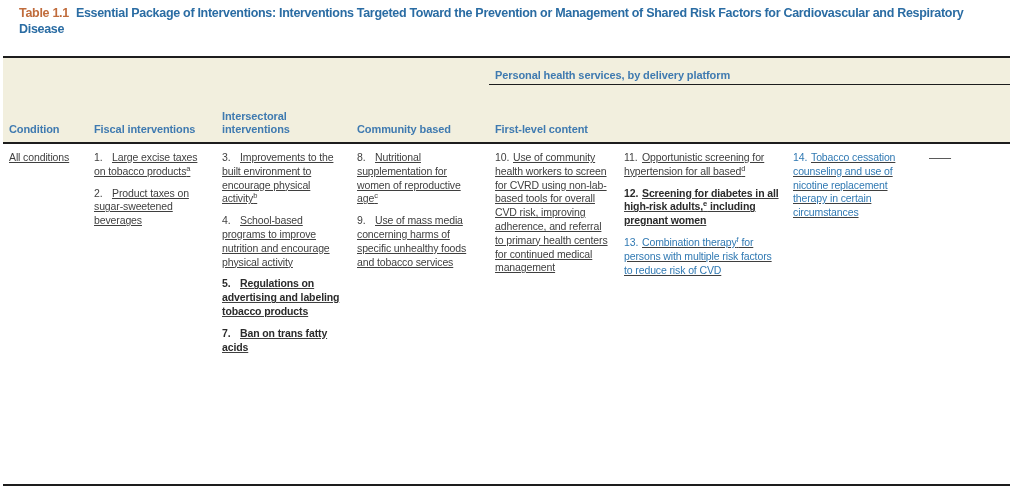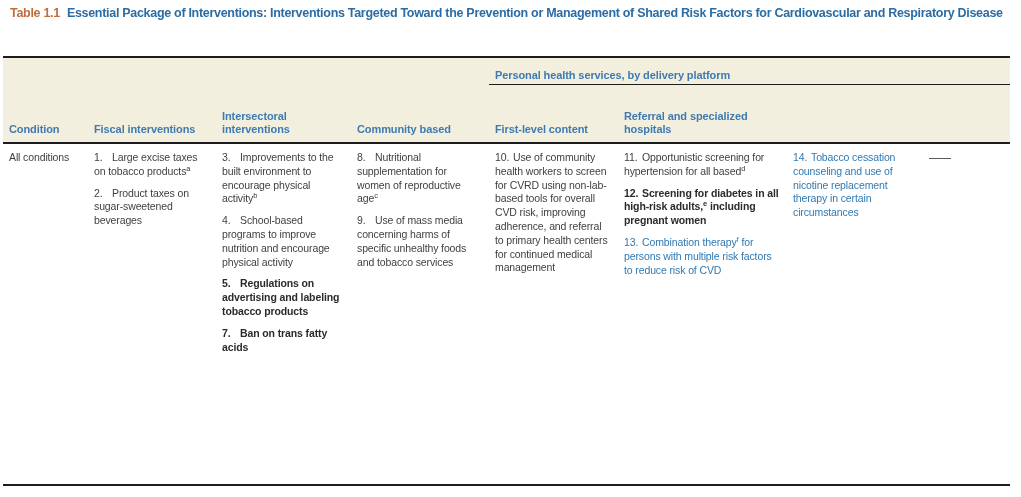--- a/index.html
+++ b/index.html
@@ -15,21 +15,21 @@
   }
   *{box-sizing:border-box;}
   html,body{margin:0;padding:0;}
   body{
     width:1021px;height:497px;background:#ffffff;
     font-family:"Liberation Sans", sans-serif;
     color:var(--body-text);
   }
   .page{position:relative;width:1021px;height:497px;overflow:hidden;background:#fff;}
   .title{
-    margin:6px 10px 0 10px;
+    margin:6px 10px 0 19px;
     font-size:12.5px;font-weight:bold;line-height:15.5px;
     letter-spacing:-0.3px;color:var(--blue-title);
   }
   .title .tlabel{color:var(--orange);margin-right:7px;}
   .tbl{position:absolute;left:3px;top:56px;width:1007px;}
   .hdr{
     background:var(--cream);
     border-top:2px solid var(--ink);
     border-bottom:2px solid var(--ink);
   }
@@ -56,20 +56,21 @@
     display:grid;grid-template-columns:var(--cols);
     background:#fff;
     border-bottom:2px solid var(--ink);
     min-height:342px;
     padding-top:7px;
   }
   .bcell{
     padding:0 8px 8px 6px;
     font-size:10.5px;line-height:13.8px;letter-spacing:-0.12px;
     color:var(--body-text);
+    text-decoration:underline;
   }
   .item{margin:0 0 8px 0;}
   .num{display:inline-block;min-width:18px;}
   sup{font-size:7.5px;line-height:0;vertical-align:super;}
   .bold{font-weight:bold;color:var(--bold-text);}
   .blue{color:var(--blue-link);}
   .dash{display:inline-block;transform:scaleX(2.1);transform-origin:left center;color:var(--ink);}
 </style>
 </head>
 <body>
@@ -87,21 +88,20 @@
         <div class="span-cell">
           <span class="span-label">Personal health services, by delivery platform</span>
         </div>
       </div>
       <div class="hdr-cols">
         <div class="hcell">Condition</div>
         <div class="hcell">Fiscal interventions</div>
         <div class="hcell">Intersectoral interventions</div>
         <div class="hcell">Community based</div>
         <div class="hcell">First-level content</div>
-        <div class="hcell">Referral and specialized hospitals</div>
       </div>
     </div>
 
     <div class="bdy">
 
       <div class="bcell">
         <p class="item">All conditions</p>
       </div>
 
       <div class="bcell">

